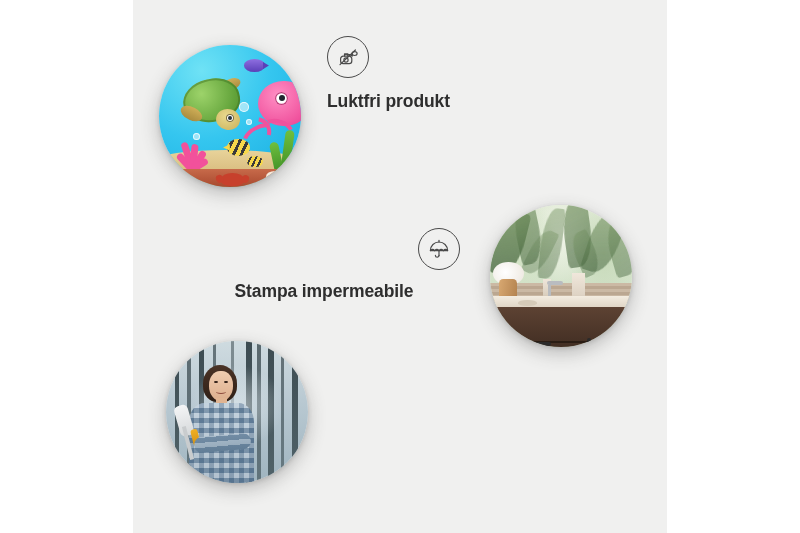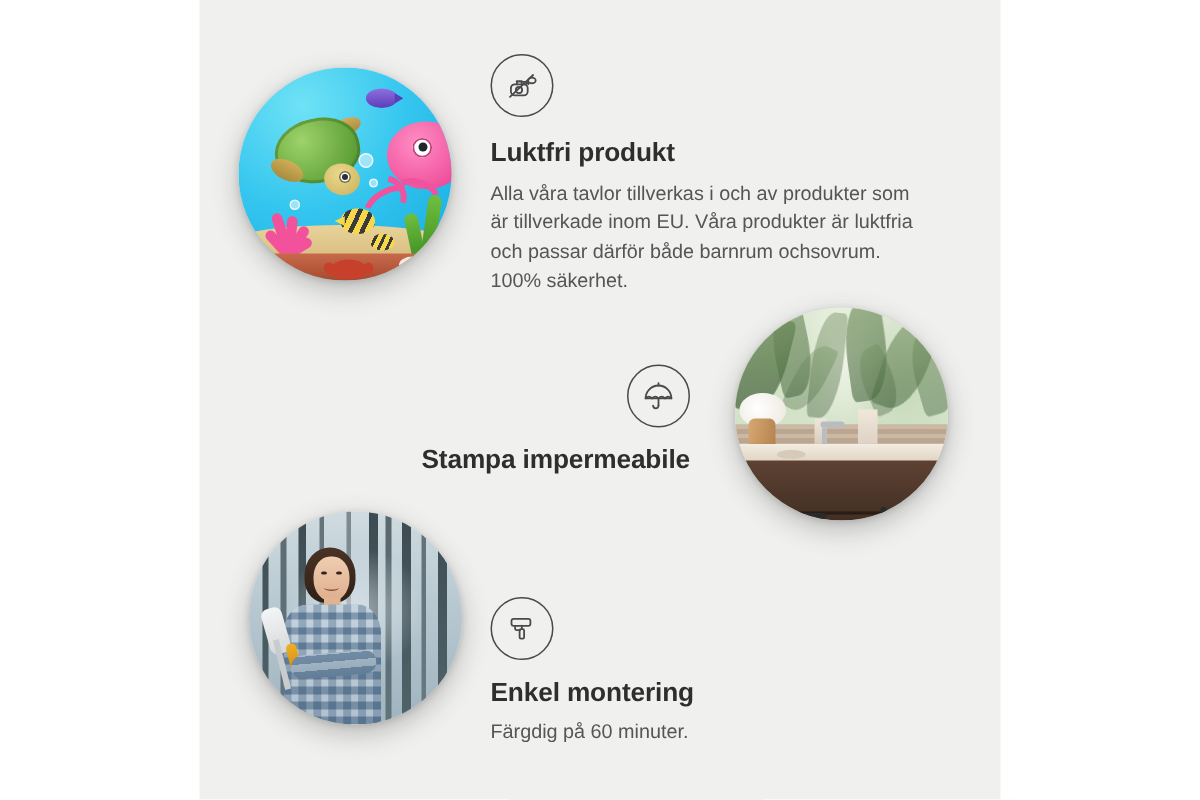--- a/index.html
+++ b/index.html
@@ -418,21 +418,20 @@
           <path d="M9.6 12.2 v-2.0 h3.2 v2.0"></path>
           <path d="M9.4 10.2 h3.6"></path>
           <path d="M12.8 10.6 h3.0 a1.5 1.5 0 0 1 1.5 1.5"></path>
           <ellipse cx="19.6" cy="9.6" rx="2.5" ry="1.9"></ellipse>
           <path d="M17.3 11.0 l-1.5 1.0"></path>
           <circle cx="11.0" cy="16.0" r="2.1"></circle>
           <line x1="5.0" y1="20.6" x2="20.4" y2="6.0"></line>
         </svg>
       </div>
       <div class="f-title">Luktfri produkt</div>
-      <div class="f-body" style="margin-top:7px;">Alla våra tavlor tillverkas i och av produkter som är tillverkade inom EU. Våra produkter är luktfria och passar därför både barnrum ochsovrum. 100% säkerhet.</div>
     </div>
 
     <div class="disc" style="left:357px; top:205px; width:142px; height:142px;">
       <div class="art">
         <div class="bath-wall"></div>
         <div class="leaf l1"></div>
         <div class="leaf l2"></div>
         <div class="leaf l3"></div>
         <div class="leaf l4"></div>
         <div class="leaf l5"></div>
@@ -448,21 +447,21 @@
         <div class="bath-counter"></div>
         <div class="bath-soap"></div>
         <div class="bath-vanity">
           <div class="drawer-line d1"></div>
           <div class="handle h1"></div>
           <div class="handle h2"></div>
         </div>
       </div>
     </div>
 
-    <div class="text-col" style="left:55px; top:243px; width:272px; text-align:right;">
+    <div class="text-col" style="left:55px; top:228px; width:272px; text-align:center;">
       <div class="icon-circle" style="margin-left:auto; margin-bottom:11px;">
         <svg width="26" height="26" viewBox="0 0 26 26" fill="none" stroke="#4a4a4a" stroke-width="1.2" stroke-linecap="round" stroke-linejoin="round">
           <path d="M4.4 14.6 a8.6 8.6 0 0 1 17.2 0 z"></path>
           <path d="M4.4 14.6 q2.15 -2.4 4.3 0"></path>
           <path d="M8.7 14.6 q2.15 -2.4 4.3 0"></path>
           <path d="M13.0 14.6 q2.15 -2.4 4.3 0"></path>
           <path d="M17.3 14.6 q2.15 -2.4 4.3 0"></path>
           <line x1="13" y1="14.6" x2="13" y2="19.4"></line>
           <path d="M13 19.4 a1.8 1.8 0 0 1 -3.6 0"></path>
           <line x1="13" y1="6.0" x2="13" y2="4.4"></line>
@@ -493,27 +492,15 @@
         <div class="w-neck"></div>
         <div class="w-inner"></div>
         <div class="w-shirt"></div>
         <div class="w-roller-pad"></div>
         <div class="w-roller-bar"></div>
         <div class="w-roller-grip"></div>
         <div class="w-arm"></div>
       </div>
     </div>
 
-    <div class="text-col" style="left:194px; top:398px; width:280px; text-align:left;">
-      <div class="icon-circle" style="margin-bottom:11px;">
-        <svg width="26" height="26" viewBox="0 0 26 26" fill="none" stroke="#4a4a4a" stroke-width="1.2" stroke-linecap="round" stroke-linejoin="round">
-          <rect x="6.0" y="6.6" width="12.6" height="4.6" rx="1.4"></rect>
-          <path d="M8.4 11.2 v1.7 a1.2 1.2 0 0 0 1.2 1.2 h2.0"></path>
-          <rect x="11.4" y="13.4" width="3.0" height="6.4" rx="0.9"></rect>
-          <path d="M12.9 11.1 v2.3"></path>
-        </svg>
-      </div>
-      <div class="f-title">Enkel montering</div>
-      <div class="f-body" style="margin-top:6px;">Färgdig på 60 minuter.</div>
-    </div>
 
   </div>
 </div>
 
 </body></html>

